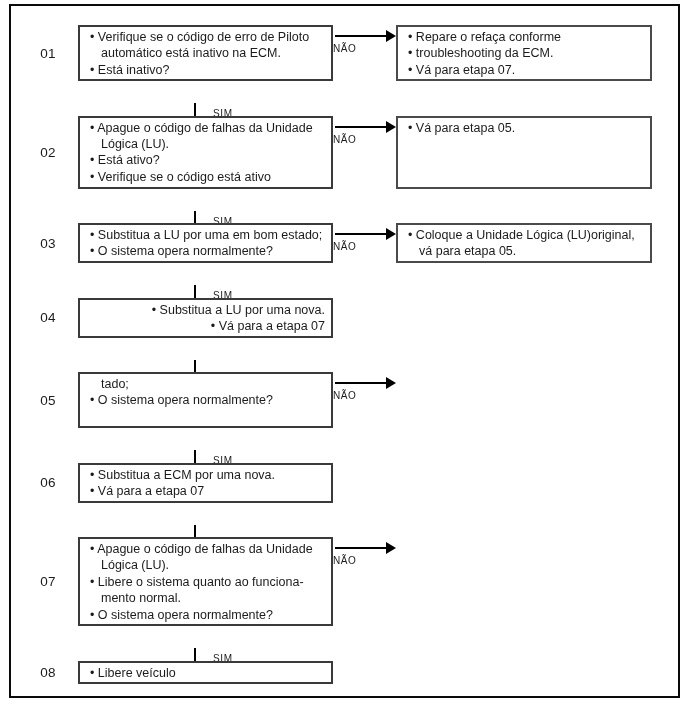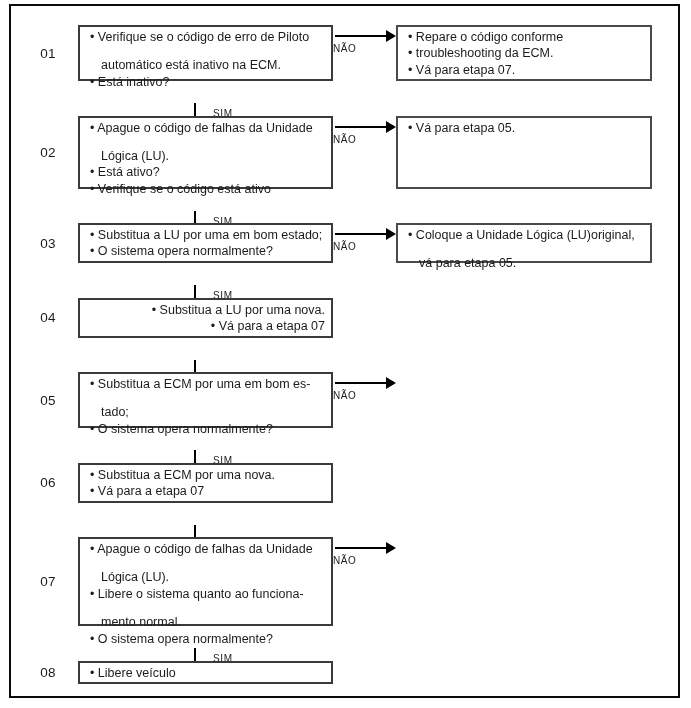--- a/index.html
+++ b/index.html
@@ -18,21 +18,21 @@
     display:flex;align-items:center;justify-content:center;
     font-weight:normal;font-size:13.5px;letter-spacing:.3px;
   }
   .box{
     position:absolute;top:0;height:100%;box-sizing:border-box;background:#fff;
     border:2px solid var(--box-border,#3a3a3a);padding:2px 6px 4px 10px;
   }
   .main{left:78px;width:255px;}
   .nbox{left:396px;width:256px;border-color:var(--nbox-border,#4a4a4a);}
   .line{height:16.4px;line-height:16.4px;font-size:12.5px;white-space:nowrap;}
-  .cont{padding-left:11px;margin-top:12px;}
+  .cont{padding-left:11px;}
   .down{position:absolute;left:0;width:691px;height:34px;margin-top:20px;}
   .down .stem{position:absolute;left:194px;top:2px;width:2px;height:20px;background:#000;}
   .down .head{
     position:absolute;left:188px;top:22px;width:0;height:0;
     border-left:7px solid transparent;border-right:7px solid transparent;
     border-top:9px solid #000;
   }
   .sim{position:absolute;left:213px;top:7px;font-size:10px;letter-spacing:.6px;}
   .nob{position:absolute;left:0;top:0;width:691px;height:100%;}
   .hstem{position:absolute;left:335px;top:10px;width:53px;height:2px;background:#000;}
@@ -58,21 +58,21 @@
     <div class="down" style="top: 56px;">
       <div class="stem"></div>
       <div class="head"></div>
       <div class="sim">SIM</div>
     </div>
     <div class="nob">
       <div class="hstem"></div>
       <div class="hhead"></div>
       <div class="nao">NÃO</div>
       <div class="box nbox">
-          <div class="line">• Repare o código conforme</div>
+          <div class="line">• Repare o refaça conforme</div>
           <div class="line">• troubleshooting da ECM.</div>
           <div class="line">• Vá para etapa 07.</div>
         </div>
     </div>
   </div>
     <div class="row" style="top: 115.5px; height: 73px;">
     <div class="num">02</div>
     <div class="box main">
         <div class="line">• Apague o código de falhas da Unidade</div>
         <div class="line cont">Lógica (LU).</div>
@@ -123,21 +123,20 @@
     <div class="down" style="top: 40px;">
       <div class="stem"></div>
       <div class="head"></div>
 
     </div>
 
   </div>
     <div class="row" style="top: 372px; height: 56px;">
     <div class="num">05</div>
     <div class="box main">
-        <div class="line">• Substitua a ECM por uma em bom es-</div>
         <div class="line cont">tado;</div>
         <div class="line">• O sistema opera normalmente?</div>
       </div>
     <div class="down" style="top: 56px;">
       <div class="stem"></div>
       <div class="head"></div>
       <div class="sim">SIM</div>
     </div>
     <div class="nob">
       <div class="hstem"></div>

